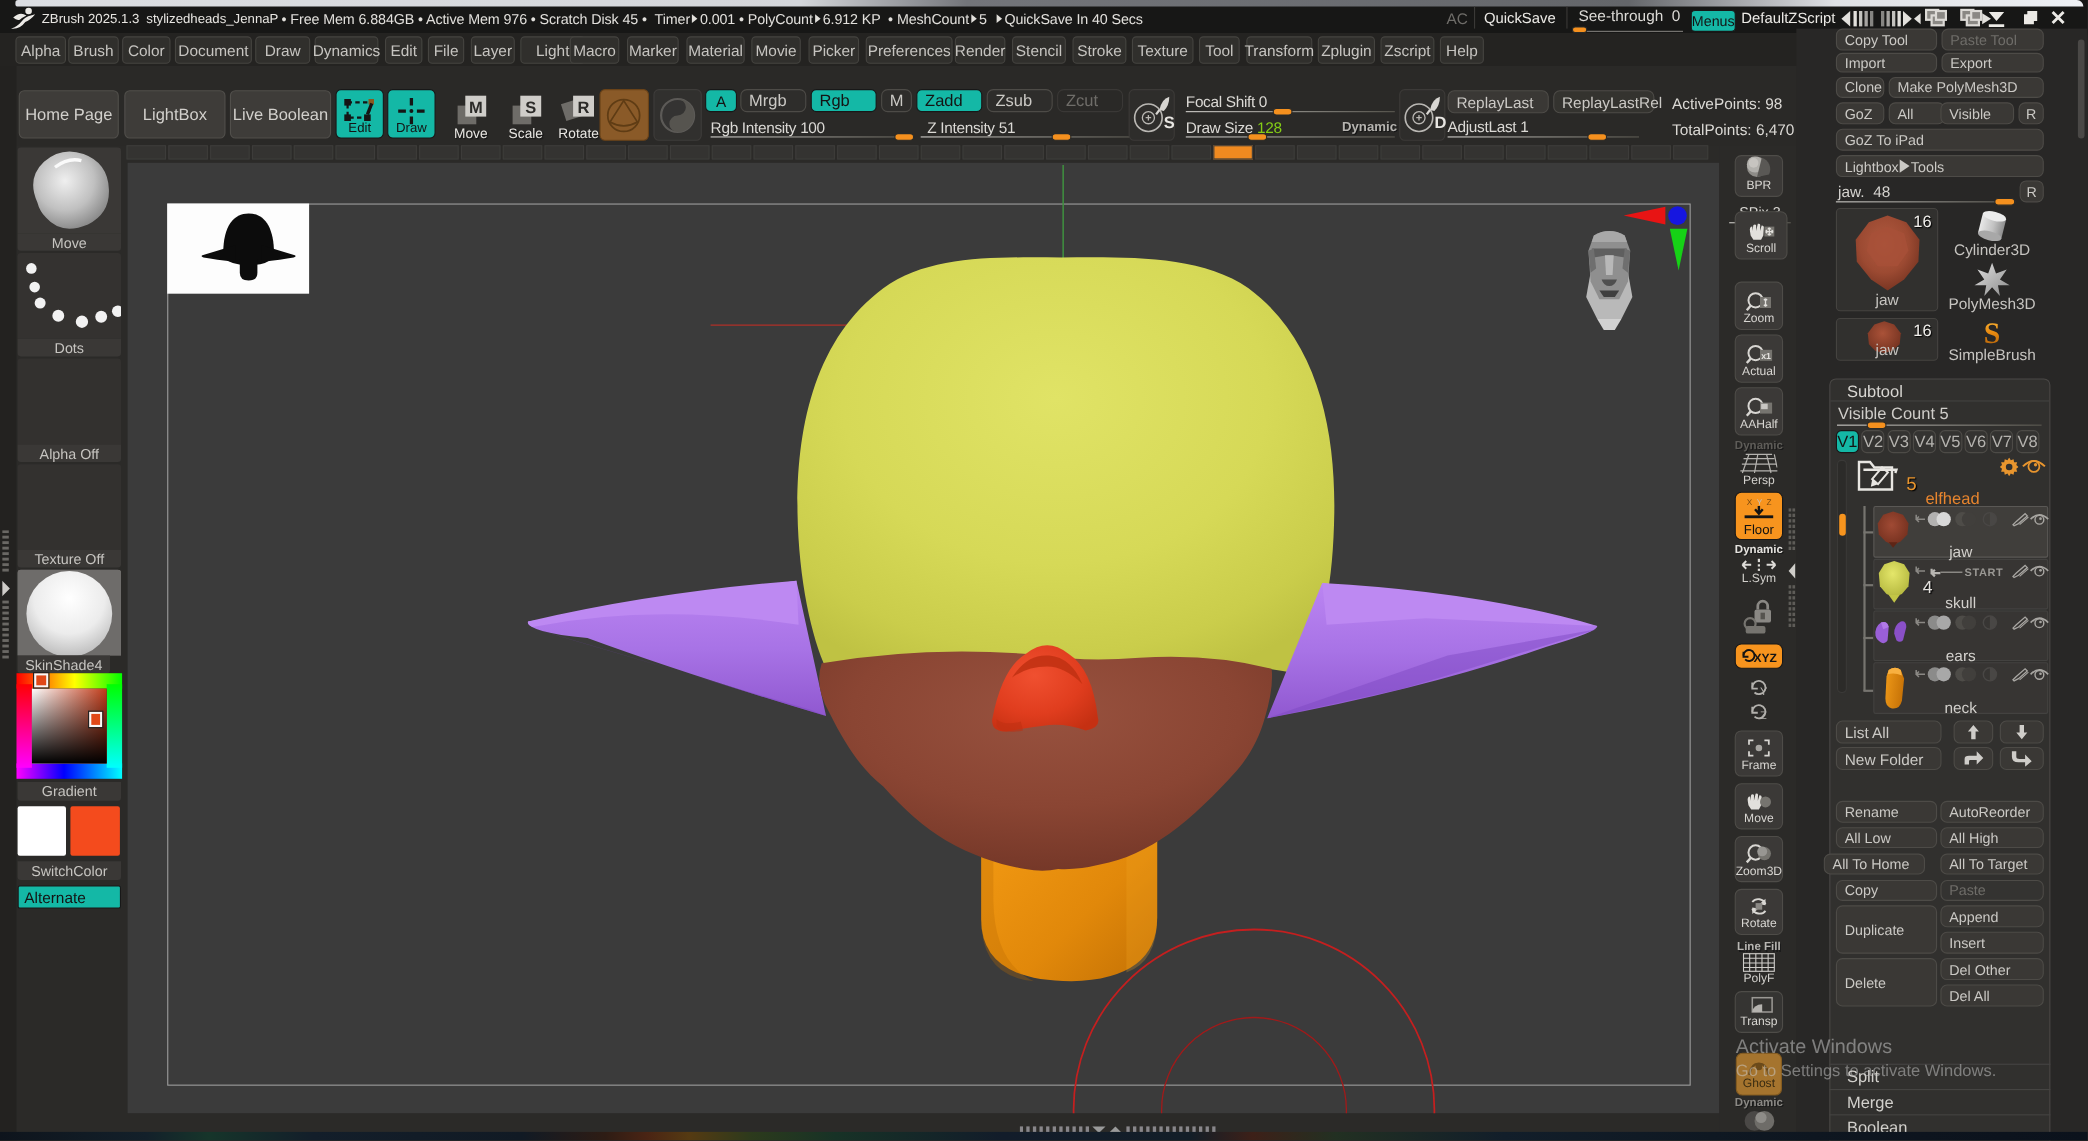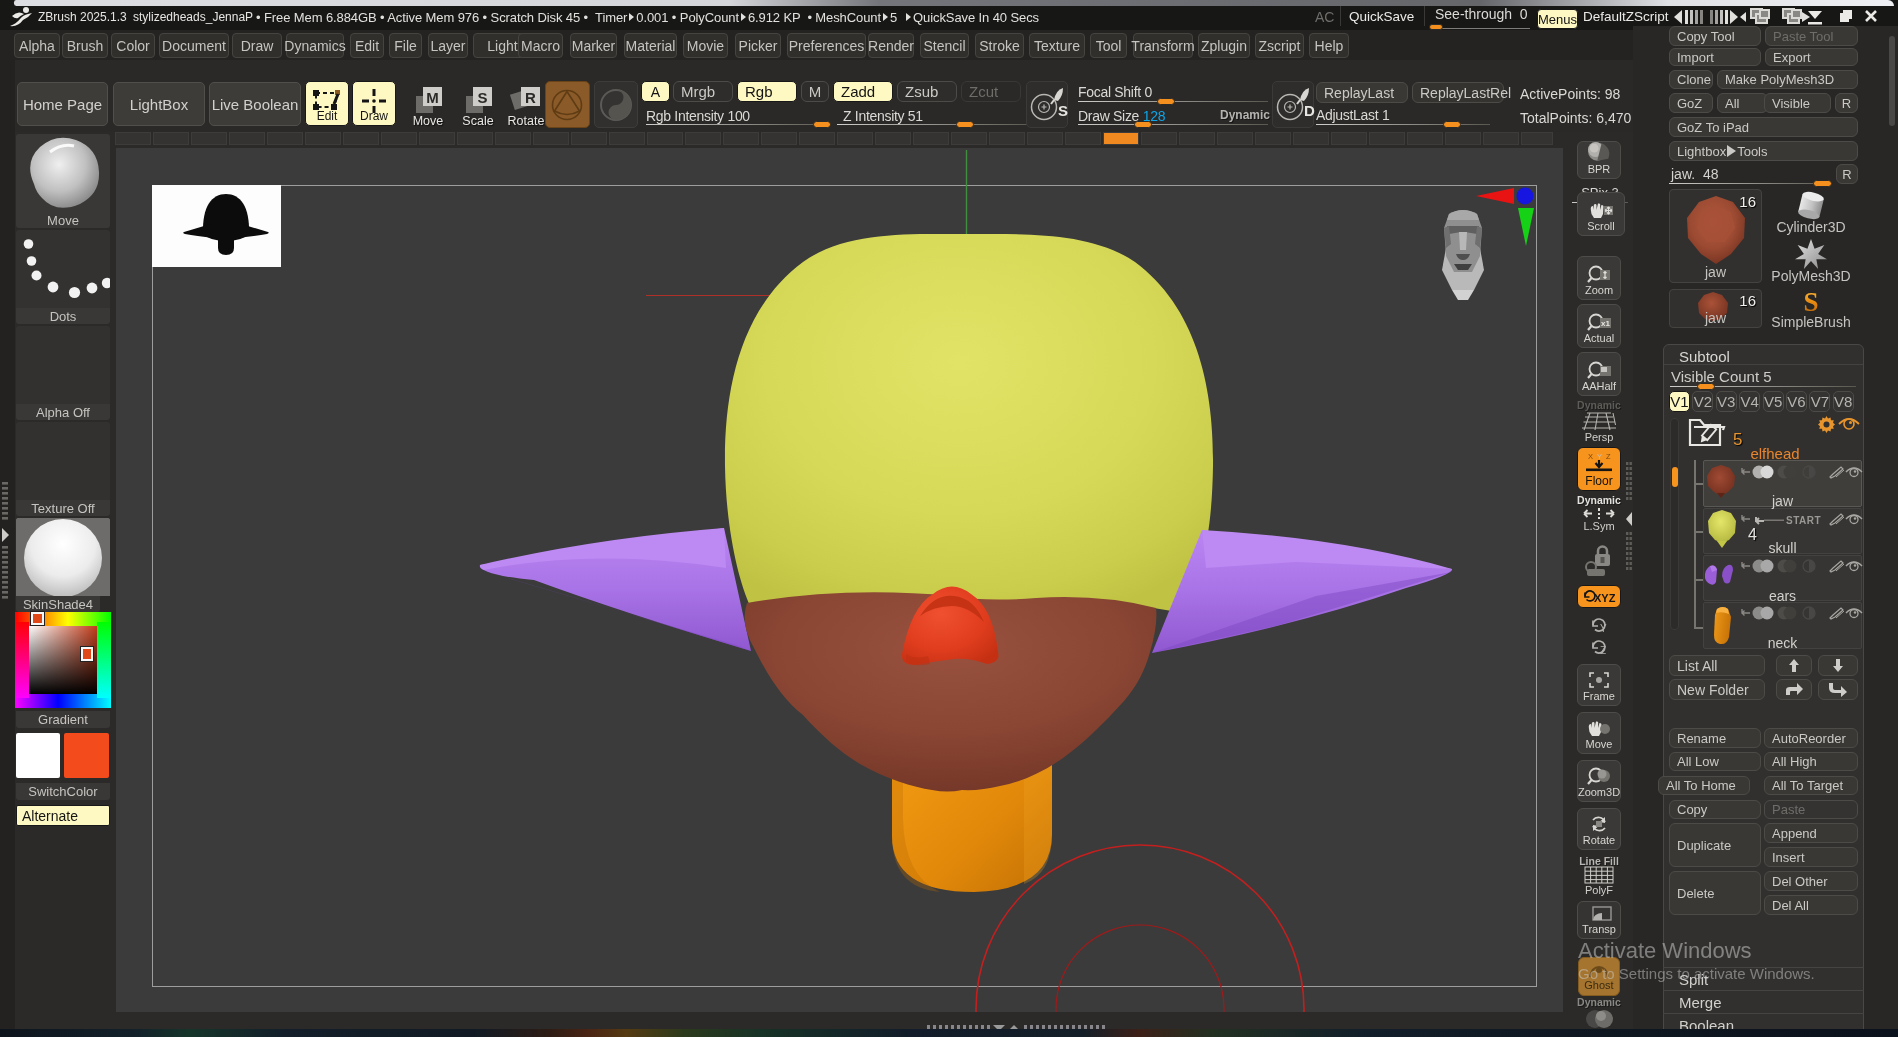--- a/index.html
+++ b/index.html
@@ -1,21 +1,21 @@
 <!DOCTYPE html>
 <html><head><meta charset="utf-8"><style>
 *{margin:0;padding:0;box-sizing:border-box;}
 html,body{width:1898px;height:1037px;background:#2a2927;overflow:hidden;}
 #app{position:relative;width:1898px;height:1037px;background:#2b2a28;font-family:"Liberation Sans",sans-serif;overflow:hidden;}
 #app > div, .abs{position:absolute;} .abs{}
 .pb{background:#3a3835;border:1px solid #4d4b47;border-radius:6px;color:#cbc9c5;font-size:13px;display:flex;align-items:center;padding-left:7px;line-height:1;}
 .pbc{background:#3a3835;border:1px solid #4d4b47;border-radius:6px;color:#cbc9c5;font-size:13px;display:flex;align-items:center;justify-content:center;padding-left:0;line-height:1;}
 .mb{background:#302f2c;border:1px solid #454440;border-radius:4px;color:#c6c4c0;font-size:14px;display:flex;align-items:center;justify-content:center;line-height:1;}
 .tb{background:#3e3c39;border:1px solid #514f4b;border-radius:5px;color:#d2d0cc;font-size:15px;display:flex;align-items:center;justify-content:center;line-height:1;}
-.ob{background:#fef9c3;border:1px solid #181818;border-radius:5px;color:#141414;font-size:15px;display:flex;align-items:center;justify-content:center;line-height:1;}
+.ob{background:#14b8a6;border:1px solid #181818;border-radius:5px;color:#141414;font-size:15px;display:flex;align-items:center;justify-content:center;line-height:1;}
 .lbl{color:#d5d3cf;font-size:15px;display:flex;align-items:center;line-height:1;}
 .sl{height:2px;background:linear-gradient(to right,#cfcdc9,#59574f);}
 .sh{background:#f5901e;border-radius:4px;border:1px solid #2a2a28;}
 .tlab{background:#3a3836;color:#c6c4c0;font-size:13px;display:flex;align-items:center;justify-content:center;line-height:1;border-radius:0 0 3px 3px;}
 .rsb{background:#3b3937;border:1px solid #4e4c48;border-radius:6px;color:#d8d6d2;font-size:11px;display:flex;flex-direction:column;align-items:center;justify-content:flex-end;padding-bottom:3px;line-height:1;}
 .rso{background:#f7941e;border:1px solid #181818;border-radius:6px;color:#111;font-size:11px;display:flex;flex-direction:column;align-items:center;justify-content:flex-end;padding-bottom:3px;line-height:1;}
 </style></head><body>
 <div id="app">
 <div class="abs " style="left:0px;top:0px;width:1898px;height:32px;background:#171716;"></div>
 <div class="abs " style="left:14px;top:0px;width:1880px;height:6px;background:linear-gradient(to right,#dcdee2,#d4d6da 38%,#73757a 46%,#64666a 78%,#dfe1e5 88%,#eef0f4);border-radius:4px 10px 0 4px;"></div>
@@ -168,21 +168,21 @@
         <circle cx="17" cy="25" r="12.5" fill="none" stroke="#b9b7b3" stroke-width="1.5"></circle>
         <circle cx="17" cy="25" r="5.5" fill="none" stroke="#b9b7b3" stroke-width="1.2"></circle>
         <path d="M14.5 25 h5 M17 22.5 v5" stroke="#b9b7b3" stroke-width="1.2"></path>
         <path d="M27 18 Q29 8 36 6 Q36 14 31 19 Z" fill="#d8d6d2"></path>
         <path d="M27 18 L24 22" stroke="#d8d6d2" stroke-width="2"></path>
         <text x="31" y="34" font-family="Liberation Sans" font-size="15" font-weight="bold" fill="#e8e6e2">S</text>
       </svg></div>
 <div class="abs lbl" style="left:1078px;top:84px;width:150px;height:16px;color:#dbd9d5;font-size:14px;letter-spacing:-0.3px;">Focal Shift 0</div>
 <div class="abs sl" style="left:1078px;top:101px;width:190px;height:1px;"></div>
 <div class="abs sh" style="left:1157px;top:98px;width:18px;height:7px;"></div>
-<div class="abs lbl" style="left:1078px;top:108px;width:160px;height:16px;color:#dbd9d5;font-size:14px;letter-spacing:-0.3px;">Draw Size <span style="color:#0ea5e9;">&nbsp;128</span></div>
+<div class="abs lbl" style="left:1078px;top:108px;width:160px;height:16px;color:#dbd9d5;font-size:14px;letter-spacing:-0.3px;">Draw Size <span style="color:#84cc16;">&nbsp;128</span></div>
 <div class="abs lbl" style="left:1220px;top:108px;width:72px;height:14px;color:#b5b3af;font-size:12px;font-weight:bold;text-shadow:1px 1px 0 #151515;">Dynamic</div>
 <div class="abs sl" style="left:1078px;top:124px;width:190px;height:1px;"></div>
 <div class="abs sh" style="left:1134px;top:121px;width:18px;height:7px;"></div>
 <div class="abs " style="left:1272px;top:81px;width:42px;height:47px;background:#2e2d2b;border:1px solid #3c3a38;border-radius:5px;position:absolute;"><svg width="42" height="46" viewBox="0 0 42 46">
         <circle cx="17" cy="25" r="12.5" fill="none" stroke="#b9b7b3" stroke-width="1.5"></circle>
         <circle cx="17" cy="25" r="5.5" fill="none" stroke="#b9b7b3" stroke-width="1.2"></circle>
         <path d="M14.5 25 h5 M17 22.5 v5" stroke="#b9b7b3" stroke-width="1.2"></path>
         <path d="M27 18 Q29 8 36 6 Q36 14 31 19 Z" fill="#d8d6d2"></path>
         <path d="M27 18 L24 22" stroke="#d8d6d2" stroke-width="2"></path>
         <text x="31" y="34" font-family="Liberation Sans" font-size="15" font-weight="bold" fill="#e8e6e2">D</text>
@@ -928,15 +928,15 @@
 <div class="abs pb" style="left:1764px;top:847px;width:94px;height:20px;">Insert</div>
 <div class="abs pb" style="left:1669px;top:871px;width:92px;height:44px;">Delete</div>
 <div class="abs pb" style="left:1764px;top:871px;width:94px;height:20px;">Del Other</div>
 <div class="abs pb" style="left:1764px;top:895px;width:94px;height:20px;">Del All</div>
 <div class="abs " style="left:1663px;top:967px;width:201px;height:1px;background:#454442;"></div>
 <div class="abs lbl" style="left:1679px;top:972px;width:100px;height:15px;color:#d2d0cc;font-size:15px;">Split</div>
 <div class="abs " style="left:1663px;top:990px;width:201px;height:1px;background:#454442;"></div>
 <div class="abs lbl" style="left:1679px;top:995px;width:100px;height:15px;color:#d2d0cc;font-size:15px;">Merge</div>
 <div class="abs " style="left:1663px;top:1013px;width:201px;height:1px;background:#454442;"></div>
 <div class="abs lbl" style="left:1679px;top:1018px;width:100px;height:15px;color:#d2d0cc;font-size:15px;">Boolean</div>
-<div class="abs lbl" style="left:1578px;top:938px;width:300px;height:26px;color:rgba(205,205,205,0.52);font-size:22px;">Activate Windows</div>
+<div class="abs lbl" style="left:1578px;top:938px;width:300px;height:26px;color:rgba(205,205,205,0.52);font-size:18px;">Activate Windows</div>
 <div class="abs lbl" style="left:1578px;top:963px;width:310px;height:20px;color:rgba(205,205,205,0.50);font-size:15px;">Go to Settings to activate Windows.</div>
 <div class="abs " style="left:0px;top:1029px;width:1898px;height:8px;background:linear-gradient(to right,#0e141c,#13202a 7%,#16352a 10%,#131e2a 15%,#111a24 25%,#2e1c14 29%,#4a2414 31%,#553a12 33%,#2c3a1c 36%,#173226 40%,#121c2a 48%,#131e28 57%,#3d2018 60%,#223022 64%,#121e2a 72%,#0f1822 82%,#0d141e 92%,#0b121c);"></div>
 </div>
 </body></html>

